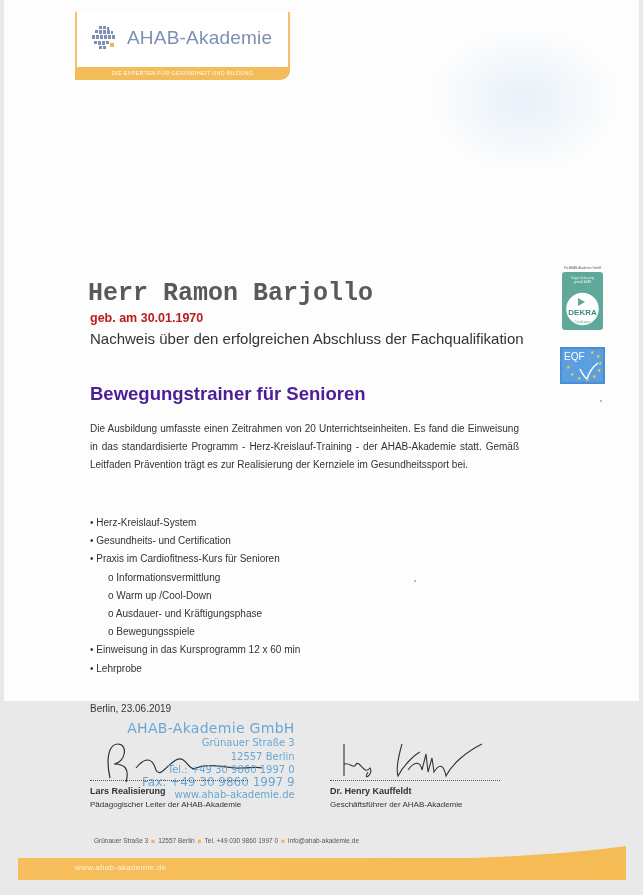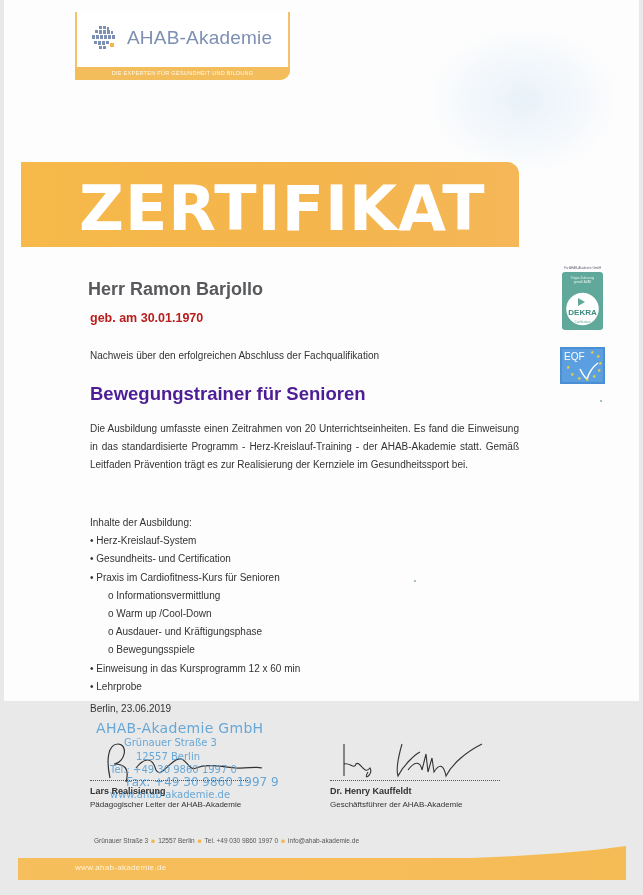--- a/index.html
+++ b/index.html
@@ -22,30 +22,30 @@
     background: radial-gradient(ellipse at center, rgba(215,232,246,0.55) 0%, rgba(230,240,250,0.25) 55%, rgba(255,255,255,0) 75%); }
   .banner {
     position: absolute; left: 17px; top: 162px; width: 498px; height: 85px;
     background: linear-gradient(90deg, #f6b94a 0%, #f4b54d 60%, #f5b758 100%);
     border-radius: 0 12px 0 0;
   }
   .banner-title {
     position: absolute; left: 58px; top: 10px; font-size: 62px; font-weight: bold;
     color: #ffffff; letter-spacing: 1px; font-family: "DejaVu Sans", sans-serif;
   }
-  .name { position: absolute; left: 84px; top: 279px; font-size: 18px; font-weight: bold; color: #58595c; }
+  .name { position: absolute; left: 84px; top: 279px; font-size: 25px; font-weight: bold; color: #58595c; font-family: Liberation Mono, monospace; }
   .dob { position: absolute; left: 86px; top: 311px; font-size: 12.5px; font-weight: bold; color: #b91c1c; }
-  .proof { position: absolute; left: 86px; top: 350px; font-size: 10px; color: #333; }
+  .proof { position: absolute; left: 86px; top: 330px; font-size: 15px; color: #333; }
   .course { position: absolute; left: 86px; top: 383px; font-size: 18.5px; font-weight: bold; color: #4c1d95; }
   .desc { position: absolute; left: 86px; top: 420px; width: 429px; font-size: 10px; color: #333; line-height: 18px; text-align: justify; }
   .contents { position: absolute; left: 86px; top: 514px; font-size: 10px; color: #333; }
   .contents .row { height: 18.2px; line-height: 18.2px; white-space: nowrap; }
   .contents .sub { padding-left: 18px; }
   .place-date { position: absolute; left: 86px; top: 703px; font-size: 10px; color: #333; }
-  .stamp { position: absolute; left: 92px; top: 720px; color: #5aa0d6; opacity: 0.9; font-family: "DejaVu Sans", sans-serif; }
+  .stamp { position: absolute; left: 108px; top: 720px; color: #5aa0d6; opacity: 0.9; font-family: "DejaVu Sans", sans-serif; text-align: right; }
   .stamp .s1 { font-size: 14px; font-weight: normal; letter-spacing: 0.3px; }
   .stamp .s2 { font-size: 10px; margin-left: 28px; line-height: 14px; }
   .stamp .s3 { font-size: 10px; margin-left: 40px; line-height: 13px; }
   .stamp .s4 { font-size: 10px; margin-left: 14px; line-height: 13px; }
   .stamp .s5 { font-size: 12px; margin-left: 30px; line-height: 13px; }
   .stamp .s6 { font-size: 10px; margin-left: 14px; line-height: 12px; }
   .sig-line { position: absolute; height: 0; border-top: 1px dotted #555; }
   .sig-name { position: absolute; font-size: 9px; font-weight: bold; color: #333; }
   .sig-role { position: absolute; font-size: 8px; color: #333; }
   .sig-svg { position: absolute; }
@@ -91,23 +91,20 @@
           <rect x="15" y="16" width="3" height="3"></rect>
         <rect x="8" y="21" width="3" height="3"></rect>
           <rect x="12" y="21" width="3" height="3"></rect>
       </g>
       <rect x="19" y="18" width="4" height="4" fill="#f4b54d"></rect>
     </svg>
     <span class="logo-text">AHAB-Akademie</span>
     <div class="logo-strip">DIE EXPERTEN FÜR GESUNDHEIT UND BILDUNG</div>
   </div>
 
-  <div class="banner">
-    <span class="banner-title">ZERTIFIKAT</span>
-  </div>
 
   <svg class="dekra" viewBox="0 0 43 67">
     <text x="21.5" y="4" font-size="3" fill="#667" text-anchor="middle" font-family="Liberation Sans, sans-serif">Für AHAB-Akademie GmbH</text>
     <rect x="1" y="7" width="41" height="58" rx="3" fill="#5fa89a"></rect>
     <text x="21.5" y="14" font-size="3" fill="#e8f4f0" text-anchor="middle" font-family="Liberation Sans, sans-serif">Träger-Zulassung</text>
     <text x="21.5" y="18" font-size="3" fill="#e8f4f0" text-anchor="middle" font-family="Liberation Sans, sans-serif">gemäß AZAV</text>
     <circle cx="21.5" cy="44" r="17" fill="#ffffff"></circle>
     <circle cx="21.5" cy="44" r="17" fill="none" stroke="#5fa89a" stroke-width="1.5"></circle>
     <path d="M17 33 L24 37 L17 41 Z M19 35 L19 39" fill="#5fa89a"></path>
     <text x="21.5" y="50" font-size="8" font-weight="bold" fill="#3b8c7e" text-anchor="middle" font-family="Liberation Sans, sans-serif">DEKRA</text>
@@ -132,21 +129,20 @@
     </g>
   </svg>
 
   <div class="name">Herr Ramon Barjollo</div>
   <div class="dob">geb. am 30.01.1970</div>
   <div class="proof">Nachweis über den erfolgreichen Abschluss der Fachqualifikation</div>
   <div class="course">Bewegungstrainer für Senioren</div>
   <div class="desc">Die Ausbildung umfasste einen Zeitrahmen von 20 Unterrichtseinheiten. Es fand die Einweisung in das standardisierte Programm - Herz-Kreislauf-Training - der AHAB-Akademie statt. Gemäß Leitfaden Prävention trägt es zur Realisierung der Kernziele im Gesundheitssport bei.</div>
 
   <div class="contents">
-    <div class="row">Inhalte der Ausbildung:</div>
     <div class="row"><span>•</span> <span>Herz-Kreislauf-System</span></div>
     <div class="row"><span>•</span> <span>Gesundheits- und Certification</span></div>
     <div class="row"><span>•</span> <span>Praxis im Cardiofitness-Kurs für Senioren</span></div>
     <div class="row sub"><span>o</span> <span>Informationsvermittlung</span></div>
     <div class="row sub"><span>o</span> <span>Warm up /Cool-Down</span></div>
     <div class="row sub"><span>o</span> <span>Ausdauer- und Kräftigungsphase</span></div>
     <div class="row sub"><span>o</span> <span>Bewegungsspiele</span></div>
     <div class="row"><span>•</span> <span>Einweisung in das Kursprogramm 12 x 60 min</span></div>
     <div class="row"><span>•</span> <span>Lehrprobe</span></div>
   </div>

